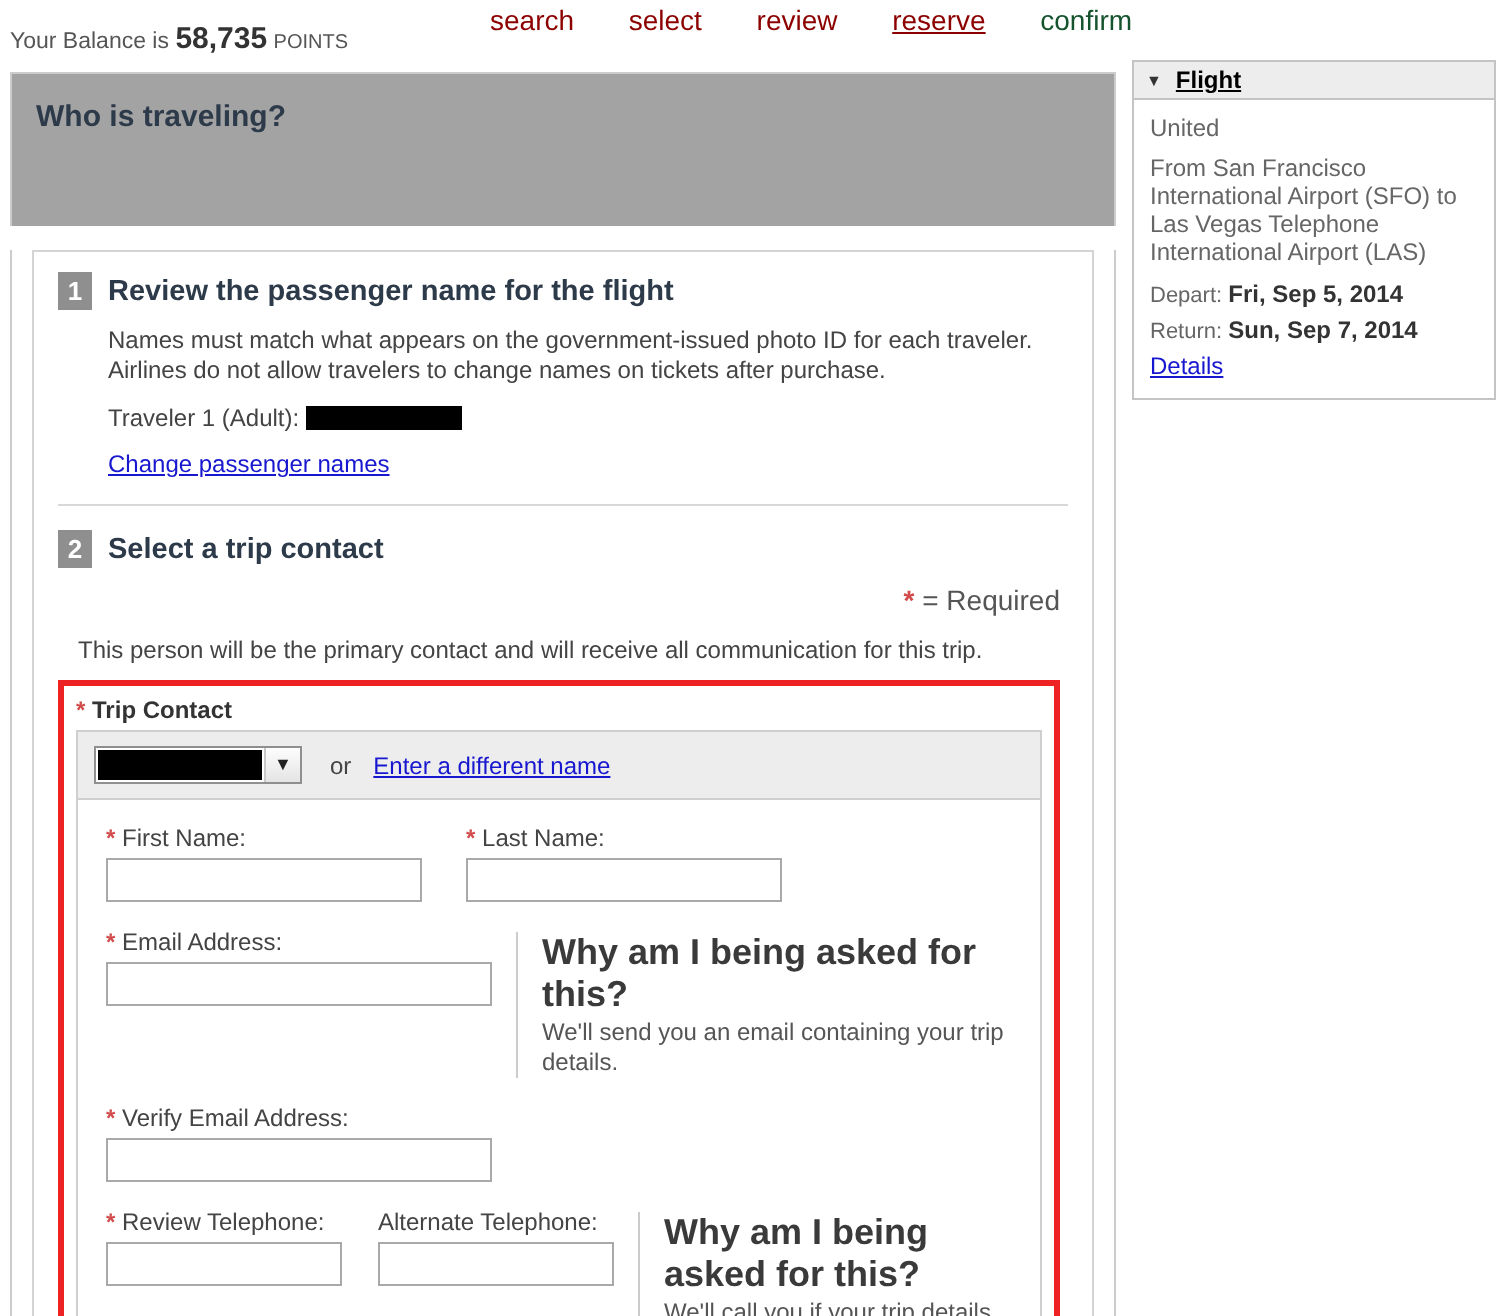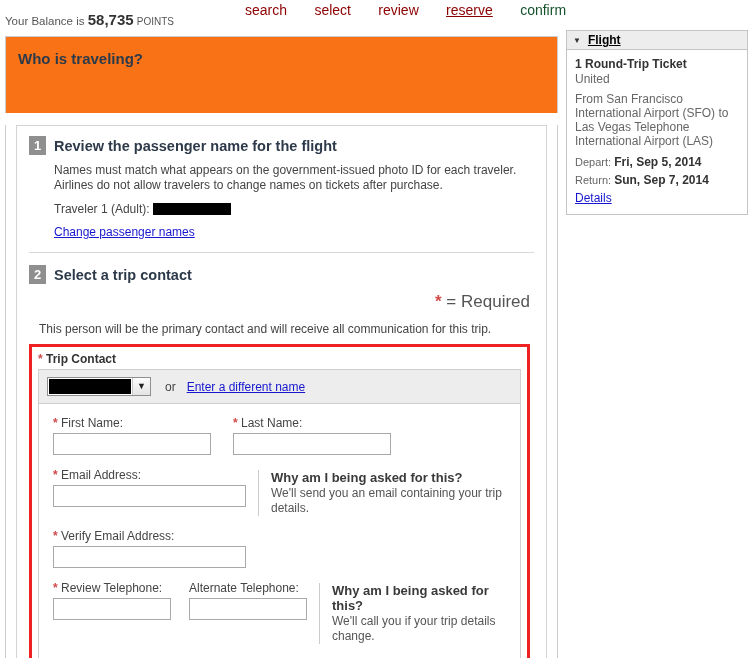--- a/index.html
+++ b/index.html
@@ -62,21 +62,21 @@
   }
 
   
   .main-col {
     position: absolute;
     left: 5px;
     top: 36px;
     width: 553px;
   }
   .panel-header {
-    background: #f97316;
+    background: #a3a3a3;
     border: 1px solid #cccccc;
     border-bottom: none;
     height: 44px;
     padding: 16px;
     position: relative;
   }
   .panel-header h1 {
     margin: 0;
     position: absolute;
     left: 12px;
@@ -161,21 +161,21 @@
     margin: 13px 0 0 0;
   }
 
   
   .sect2-wrap {
     margin-top: 12px;
     position: relative;
   }
   .required-note {
     text-align: right;
-    font-size: 17px;
+    font-size: 14px;
     color: #555555;
     margin: 2px 4px 10px 0;
   }
   .req {
     color: #d24a4a;
     font-weight: bold;
   }
   .intro {
     padding-left: 10px;
     font-size: 12px;
@@ -275,21 +275,21 @@
 
   .why {
     border-left: 1px solid #cccccc;
     padding-left: 12px;
     margin-left: 12px;
     align-self: flex-start;
     margin-top: 2px;
   }
   .why h3 {
     margin: 0 0 1px 0;
-    font-size: 13px;
+    font-size: 18px;
     font-weight: bold;
     color: #3a3a3a;
   }
   .why p {
     margin: 0;
     font-size: 12px;
     color: #555555;
     line-height: 15px;
     max-width: 250px;
   }
@@ -527,21 +527,20 @@
     </div>
   </div>
 </div>
 
 <div class="side-col">
   <div class="side-head">
     <span class="tri">▼</span>
     <a>Flight</a>
   </div>
   <div class="side-body">
-    <div class="t1">1 Round-Trip Ticket</div>
     <div class="t2">United</div>
     <div class="route">From San Francisco International Airport (SFO) to Las Vegas Telephone International Airport (LAS)</div>
     <div class="dline">
       <span>Depart:</span>
       <b>Fri, Sep 5, 2014</b>
     </div>
     <div class="dline">
       <span>Return:</span>
       <b>Sun, Sep 7, 2014</b>
     </div>

